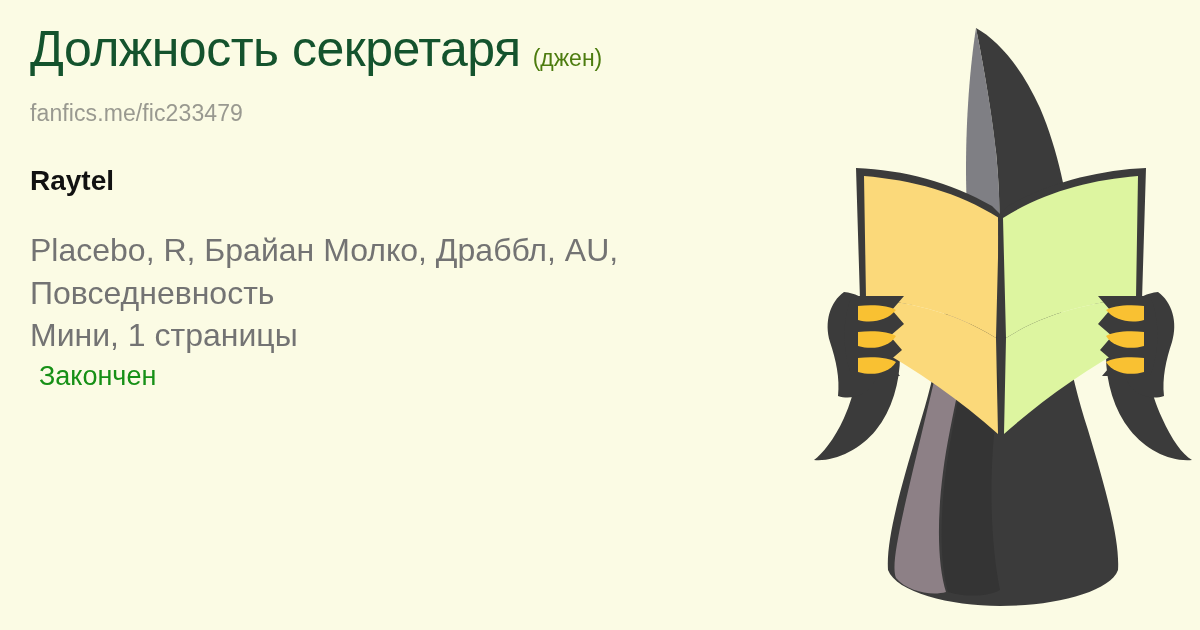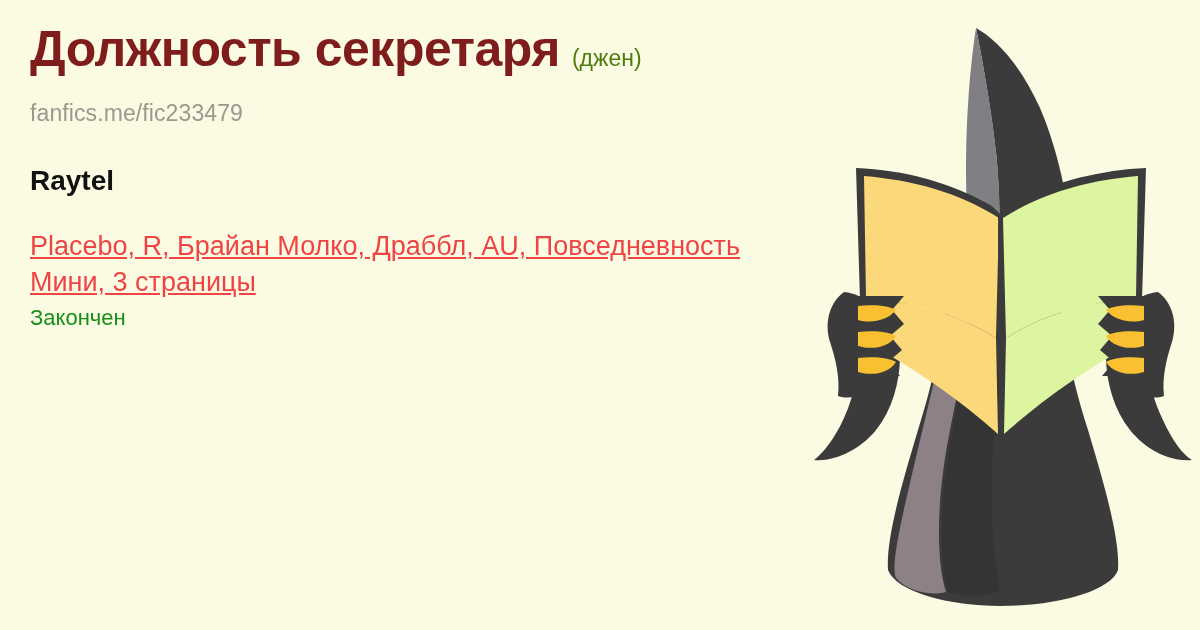--- a/index.html
+++ b/index.html
@@ -28,22 +28,22 @@
     width: 790px;
   }
   #title-row {
     display: flex;
     align-items: baseline;
     flex-wrap: wrap;
     line-height: 1.0;
   }
   #fic-title {
     font-size: 50px;
-    font-weight: bold;
-    color: #7f1d1d;
+    font-weight: normal;
+    color: #14532d;
     letter-spacing: -0.5px;
     white-space: nowrap;
   }
   #fic-category {
     font-size: 23px;
     color: #4d7c0f;
     margin-left: 12px;
     white-space: nowrap;
   }
   #fic-url {
@@ -55,34 +55,34 @@
   #author {
     margin-top: 38px;
     font-size: 28px;
     font-weight: bold;
     color: #111111;
   }
   #meta {
     margin-top: 32px;
   }
   .meta-line {
-    font-size: 27px;
-    color: #ef4444;
+    font-size: 32px;
+    color: #737373;
     line-height: 1.33;
     max-width: 740px;
-    text-decoration: underline;
   }
   .meta-line.tags {
     max-width: 745px;
   }
   #status {
-    font-size: 22px;
+    font-size: 27px;
     color: #169016;
     line-height: 1.33;
     margin-top: 2px;
+    margin-left: 9px;
   }
   
   #illustration {
     position: absolute;
     right: 0px;
     top: 0px;
     width: 400px;
     height: 630px;
     pointer-events: none;
   }
@@ -103,21 +103,21 @@
       <span id="fic-title">Должность секретаря</span>
       <span id="fic-category">(джен)</span>
     </div>
 
     <div id="fic-url">fanfics.me/fic233479</div>
 
     <div id="author">Raytel</div>
 
     <div id="meta">
       <div class="meta-line tags">Placebo, R, Брайан Молко, Драббл, AU, Повседневность</div>
-      <div class="meta-line">Мини, 3 страницы</div>
+      <div class="meta-line">Мини, 1 страницы</div>
       <div id="status">Закончен</div>
     </div>
 
   </div>
 
   <div id="illustration">
     <svg viewBox="0 0 400 630" xmlns="http://www.w3.org/2000/svg" aria-hidden="true">
 
       <g>
 

